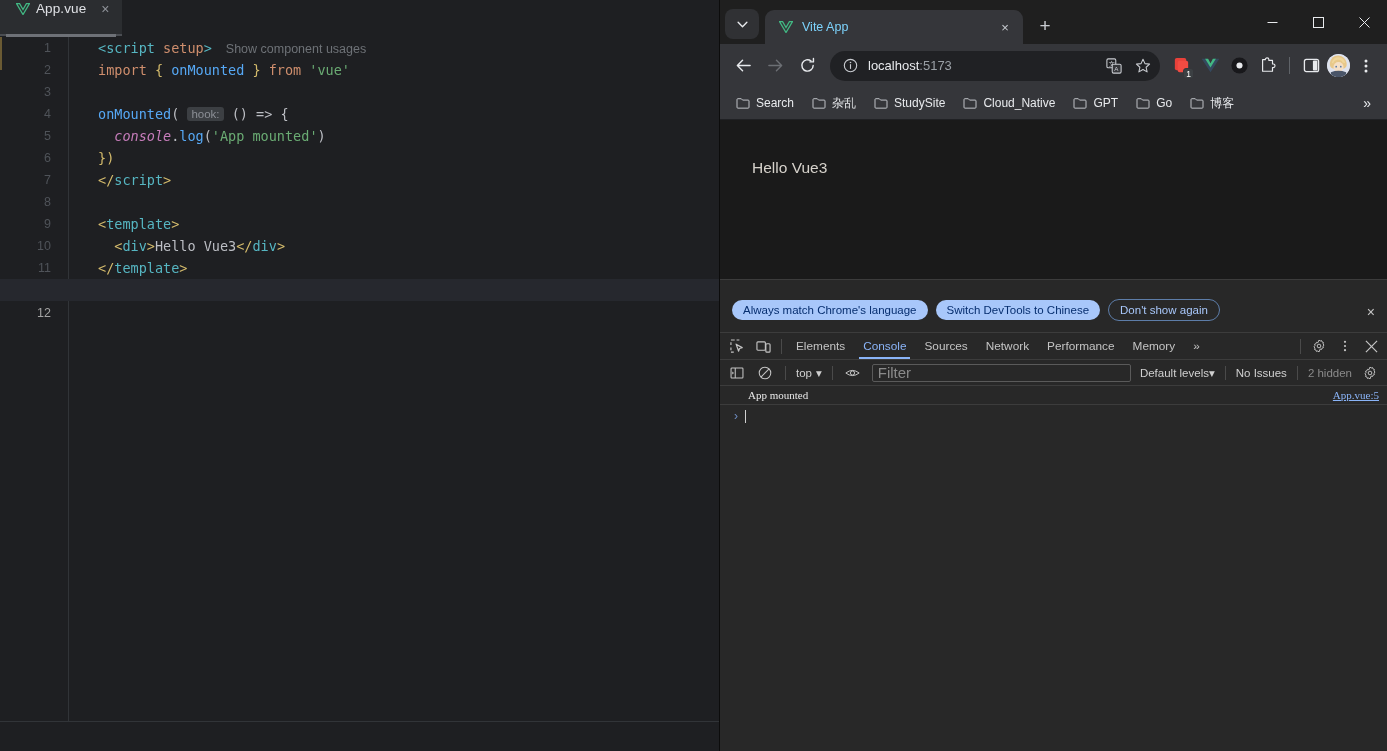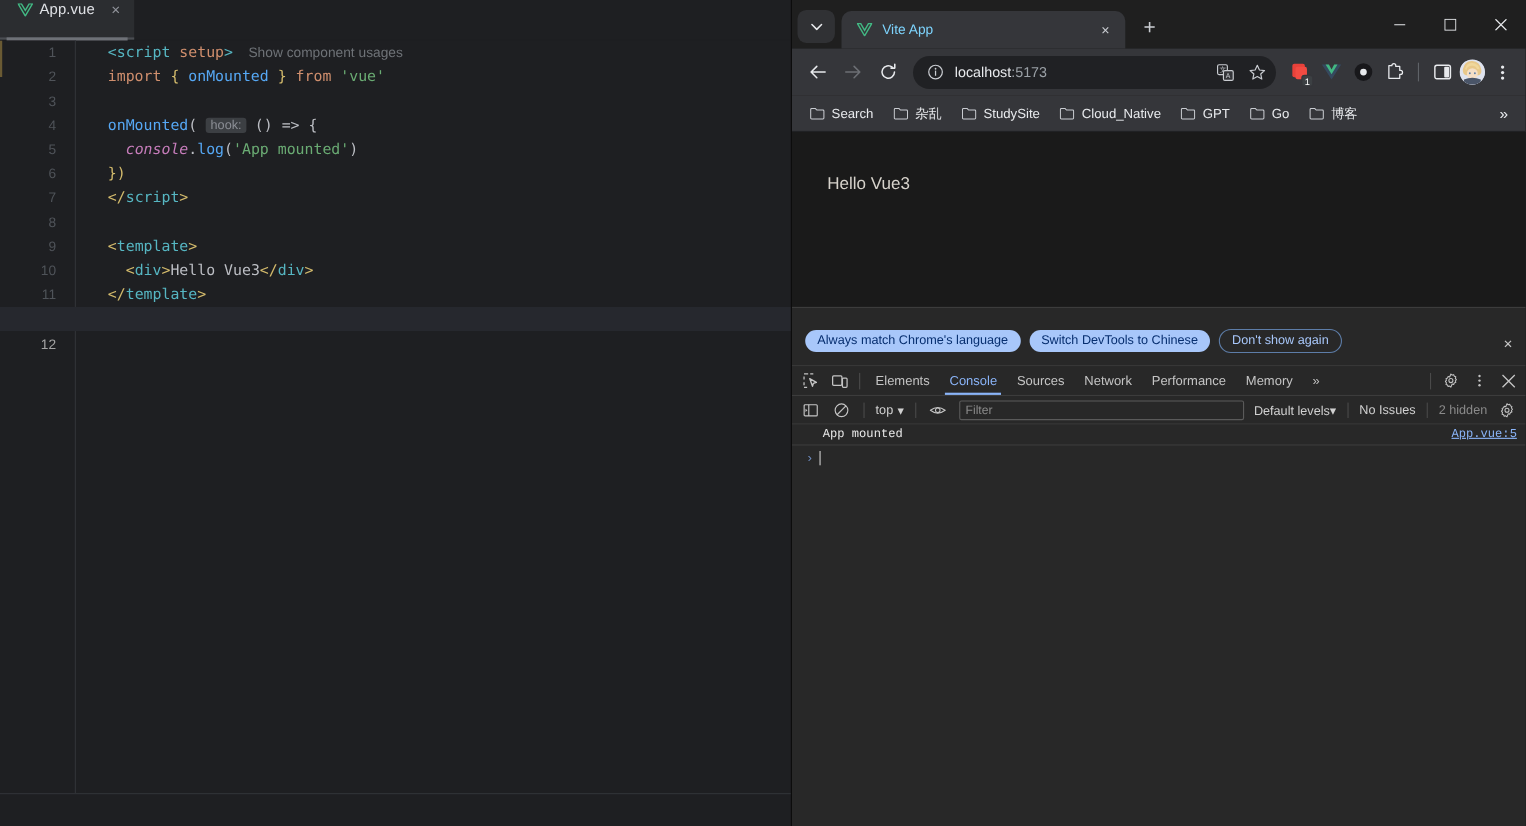--- a/index.html
+++ b/index.html
@@ -234,34 +234,34 @@
     height: 2px; background: #8ab4f8;
   }
   #dt-tabs-right { margin-left: auto; display: flex; align-items: center; padding-right: 3px; }
 
   #dt-console-toolbar {
     height: 26px; display: flex; align-items: center; gap: 2px;
     background: #282828; padding: 0 4px; border-bottom: 1px solid #3c3c3c;
   }
   #dt-filter {
     flex: 1; height: 18px; background: #282828; border: 1px solid #5a5a5a;
-    border-radius: 2px; color: #8a8a8a; font-size: 11px;
+    border-radius: 2px; color: #8a8a8a; font-size: 15px;
     padding: 0 5px; line-height: 16px; margin: 0 4px; min-width: 40px;
   }
   .dt-ctl-text { color: #d0d0d0; font-size: 11.5px; white-space: nowrap; padding: 0 3px; }
   .dt-ctl-text.dim { color: #8a8a8a; }
   .dt-vsep { width: 1px; height: 14px; background: #4a4a4a; margin: 0 5px; }
   #ctx-select { display: flex; align-items: center; gap: 4px; color: #d0d0d0; font-size: 11.5px; padding: 0 3px; }
 
   #dt-console-body {
     flex: 1; background: #282828; overflow: hidden; position: relative;
   }
   .console-msg {
     display: flex; align-items: center; padding: 3px 8px 3px 28px;
-    border-bottom: 1px solid #3c3c3c; font-family: Liberation Mono, monospace;
+    border-bottom: 1px solid #3c3c3c; font-family: Liberation Serif, serif;
     font-size: 11px; color: #e8e8e8; position: relative;
   }
   .console-src {
     margin-left: auto; color: #8ab4f8; text-decoration: underline; font-size: 11px;
   }
   .console-prompt {
     display: flex; align-items: center; padding: 4px 8px 4px 14px; gap: 7px;
   }
   .prompt-caret { color: #6e8cc0; font-size: 12px; }
   .prompt-cursor {

